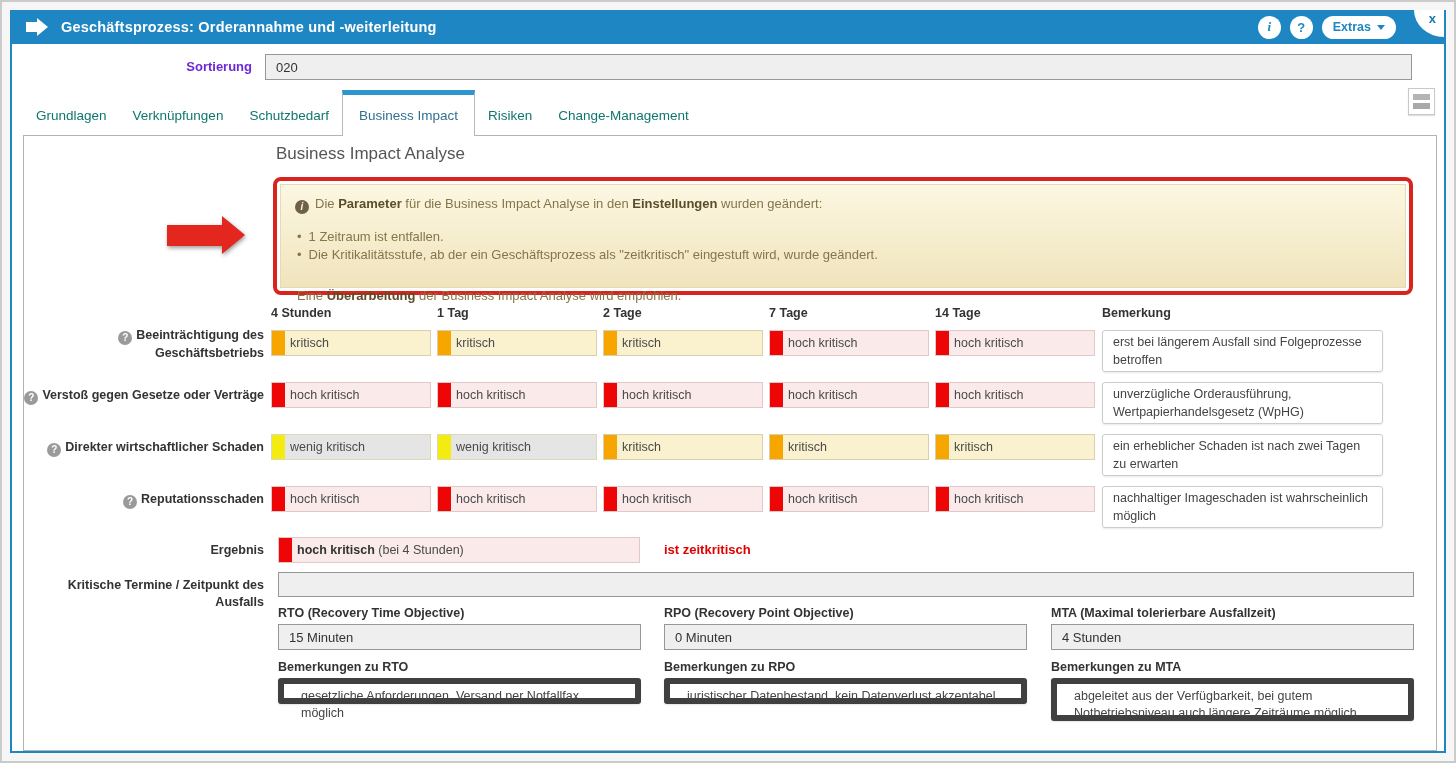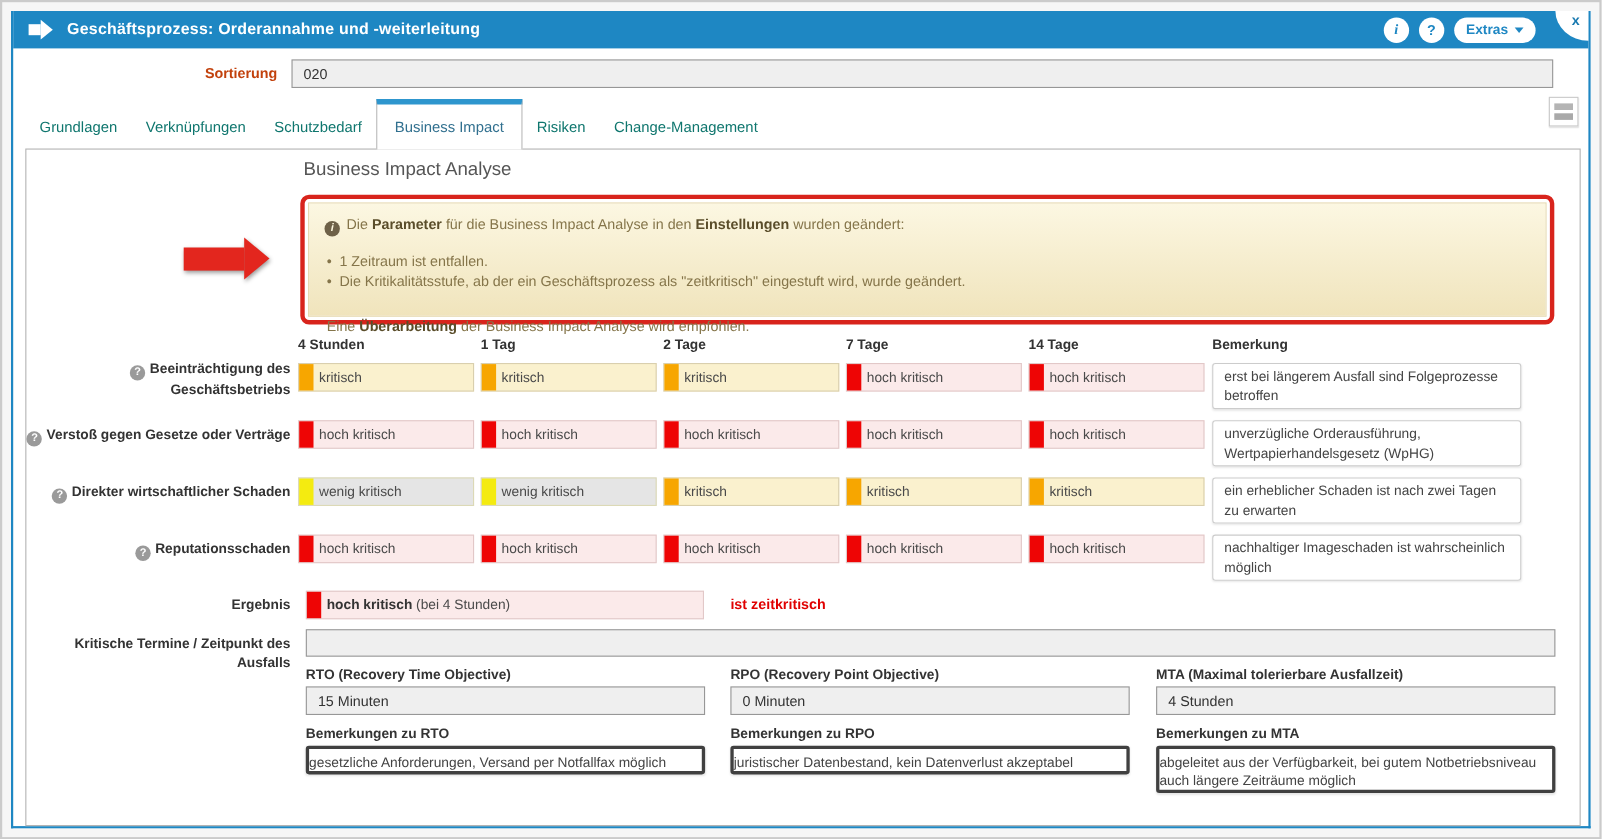--- a/index.html
+++ b/index.html
@@ -26,21 +26,21 @@
   .extras-btn { height:23px; border-radius:12px; background:#fff; color:#1E87C3; font-weight:bold;
                 font-size:12.5px; padding:0 11px; display:flex; align-items:center; gap:6px; cursor:pointer; }
   .caret-down { width:0; height:0; border-left:4px solid transparent; border-right:4px solid transparent;
                 border-top:5px solid #1E87C3; }
   .close-notch { position:absolute; top:0; right:0; width:30px; height:27px; background:#fff;
                  border-bottom-left-radius:100%; box-sizing:border-box; text-align:right;
                  padding:1px 8px 0 0; color:#1a7ab0; font-weight:bold; font-size:13px; cursor:pointer; }
 
   
   .sort-label { position:absolute; left:0; top:49px; width:240px; text-align:right;
-                font-weight:bold; font-size:13px; color:#c2410c; }
+                font-weight:bold; font-size:13px; color:#6d28d9; }
   .readonly-field { box-sizing:border-box; background:#EFEFEF; border:1px solid #979797;
                     font-size:13px; color:#333; display:flex; align-items:center; padding:0 10px; }
   .sort-input { position:absolute; left:253px; top:44px; width:1147px; height:26px; }
   .list-btn { position:absolute; left:1396px; top:78px; width:27px; height:27px; background:#fff;
               border:1px solid #c9c9c9; box-shadow:0 1px 1px rgba(0,0,0,.12); box-sizing:border-box;
               display:flex; flex-direction:column; justify-content:center; align-items:center; gap:3px; cursor:pointer; }
   .list-btn .bar { width:17px; height:6px; background:#a9a9a9; }
   .list-btn .bar:first-child { background:#b4b4b4; }
 
   
@@ -98,23 +98,23 @@
   .remark-box { position:absolute; left:1078px; width:281px; height:42px; box-sizing:border-box;
                 border:1px solid #ccc; border-radius:3px; box-shadow:0 1px 2px rgba(0,0,0,.09);
                 padding:2px 10px; font-size:12.5px; line-height:18px; color:#444; cursor:text; }
 
   
   .result-cell { width:362px; }
   .result-cell .sev-text b { color:#333; }
   .flag-zeitkritisch { position:absolute; left:640px; top:406px; color:#E00000; font-weight:bold; font-size:13px; }
   .section-label { position:absolute; font-weight:bold; font-size:12.5px; color:#333; white-space:nowrap; }
   .abs-ro { position:absolute; }
-  .white-field { position:absolute; box-sizing:border-box; background:#fff; border:3px solid #404040;
+  .white-field { position:absolute; box-sizing:border-box; background:#fff; border:6px solid #404040;
                  border-radius:3px; box-shadow:0 1px 2px rgba(0,0,0,.1); font-size:12.5px; color:#444;
-                 padding:4px 0; line-height:17px; cursor:text; }
+                 padding:4px 17px; line-height:17px; cursor:text; }
 </style>
 </head>
 <body>
 
 <div class="frame"></div>
 
 <div class="dialog">
 
   <div class="titlebar">
     <span class="title-arrow">

